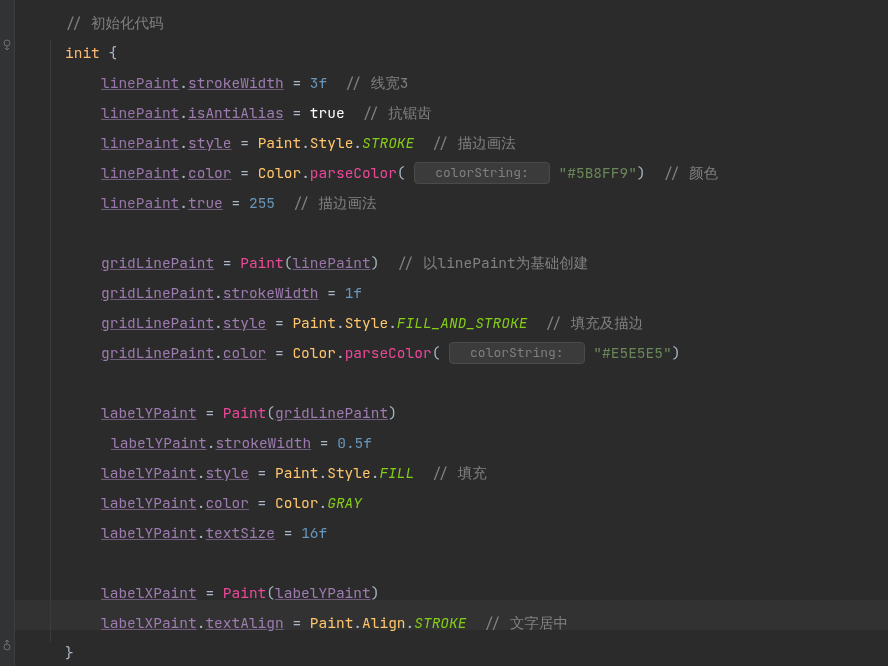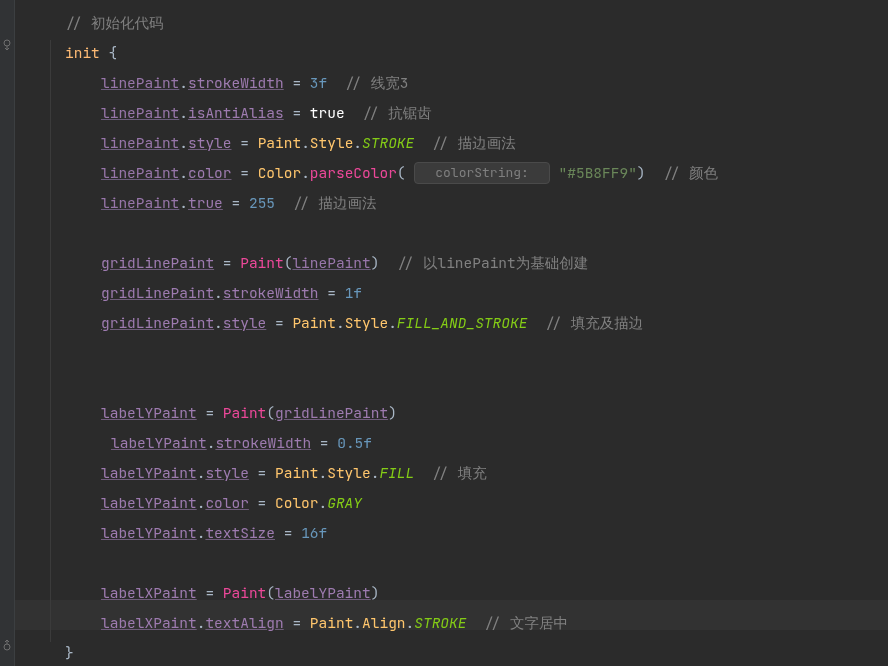--- a/index.html
+++ b/index.html
@@ -139,20 +139,21 @@
     
     <div class="line" style="top:248px;left:86px"><span class="mu">gridLinePaint</span><span class="op"> = </span><span class="id">Paint</span><span class="op">(</span><span class="uv">linePaint</span><span class="op">)</span><span>  </span><span class="c">// 以linePaint为基础创建</span></div>
 
     
     <div class="line" style="top:278px;left:86px"><span class="mu">gridLinePaint</span><span class="dot">.</span><span class="mu">strokeWidth</span><span class="op"> = </span><span class="nm">1f</span></div>
 
     
     <div class="line" style="top:308px;left:86px"><span class="mu">gridLinePaint</span><span class="dot">.</span><span class="mu">style</span><span class="op"> = </span><span class="fn">Paint</span><span class="dot">.</span><span class="fn">Style</span><span class="dot">.</span><span class="enm">FILL_AND_STROKE</span><span>  </span><span class="c">// 填充及描边</span></div>
 
     
+    <div class="line" style="top:338px;left:86px"><span class="mu">gridLinePaint</span><span class="dot">.</span><span class="mu">color</span><span class="op"> = </span><span class="fn">Color</span><span class="dot">.</span><span class="id">parseColor</span><span class="op">(</span>&nbsp;<span class="hint">colorString:</span> <span class="st">"#E5E5E5"</span><span class="op">)</span></div>
 
     
 
     
     <div class="line" style="top:398px;left:86px"><span class="mu">labelYPaint</span><span class="op"> = </span><span class="id">Paint</span><span class="op">(</span><span class="mu">gridLinePaint</span><span class="op">)</span></div>
 
     
     <div class="line" style="top:428px;left:96px"><span class="mu">labelYPaint</span><span class="dot">.</span><span class="mu">strokeWidth</span><span class="op"> = </span><span class="nm">0.5f</span></div>
 
     

